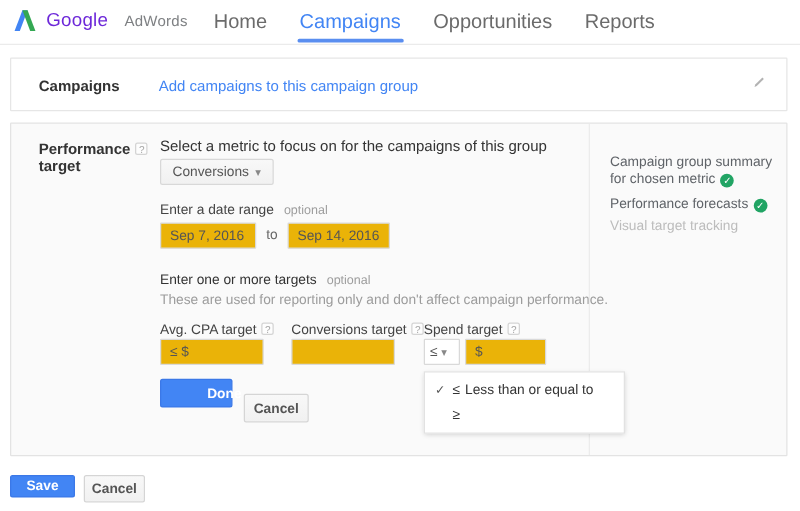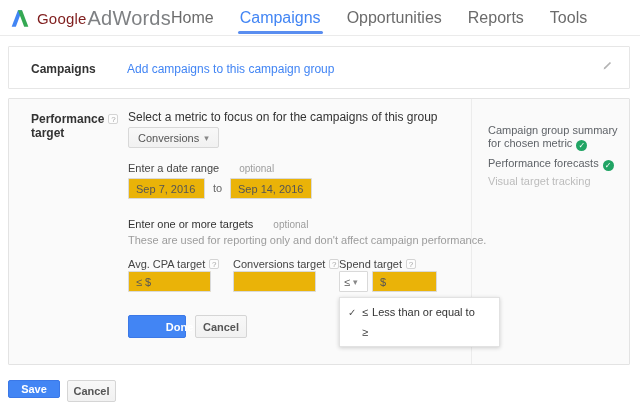--- a/index.html
+++ b/index.html
@@ -8,22 +8,22 @@
     font-family:"Liberation Sans", sans-serif;
     background:#ffffff; color:#333; font-size:12px;
     position:relative; overflow:hidden;
   }
 
   
   .topnav { position:absolute; top:0; left:0; width:640px; height:36px;
             background:#fff; border-bottom:1px solid #ebebeb; }
   .brand { position:absolute; left:10px; top:7px; display:flex; align-items:center; }
   .brand svg { margin-right:7px; }
-  .brand-google { font-size:15px; color:#7f1d1d; letter-spacing:.2px; }
-  .brand-product { font-size:20px; color:#7e8083; margin-left:1px; letter-spacing:.2px; }
+  .brand-google { font-size:15px; color:#6d28d9; letter-spacing:.2px; }
+  .brand-product { font-size:12px; color:#7e8083; margin-left:13px; letter-spacing:.2px; }
   .navitems { position:absolute; left:158px; top:0; height:36px; display:flex; }
   .navitem { position:relative; display:flex; align-items:center; height:36px;
              padding:0 13px; font-size:16px; color:#6b6b6b; text-decoration:none; cursor:pointer; }
   .navitem.active { color:#4285f4; }
   .active-underline { position:absolute; left:11px; right:11px; bottom:2px; height:3px;
                       background:#5a8ef0; border-radius:2px; }
 
   
   .card { position:absolute; left:8px; width:622px; background:#fff;
           border:1px solid #e6e6e6; border-radius:1px; }
@@ -43,21 +43,21 @@
 
   .prompt { position:absolute; left:119px; top:11px; color:#333; font-size:12px; }
 
   .gbtn { display:inline-flex; align-items:center; justify-content:center;
           background:linear-gradient(#f8f8f8,#f1f1f1); border:1px solid #d8d8d8;
           border-radius:2px; color:#555; font-size:11px; cursor:pointer; }
   .metric-btn { position:absolute; left:119px; top:28px; height:21px; padding:0 9px; }
   .caret { font-size:9px; color:#888; margin-left:5px; }
 
   .field-label { position:absolute; color:#444; font-size:11px; }
-  .optional { color:#9d9d9d; font-size:10px; margin-left:20px; }
+  .optional { color:#9d9d9d; font-size:10px; margin-left:8px; }
   .note { position:absolute; left:119px; top:135px; color:#9c9c9c; font-size:11px; }
 
   .tbox { position:absolute; height:21px; background:#eab308; border:1px solid #d9d9d9;
           border-radius:1px; font-size:11px; color:#555; display:flex; align-items:center;
           padding:0 7px; cursor:text; }
   .date-to { position:absolute; left:204px; top:83px; color:#666; font-size:11px; }
 
   .op-btn { position:absolute; left:330px; top:172px; width:29px; height:21px;
             padding:0 4px; background:#fff; }
   .op-btn .caret { margin-left:3px; }
@@ -70,21 +70,21 @@
                color:#333; cursor:pointer; padding-left:8px; }
   .menu-check { width:14px; color:#555; font-size:10px; }
   .menu-sym { margin-right:4px; }
 
   .btn-blue { background:#4285f4; border:1px solid #3b78e7; border-radius:2px;
               color:#fff; font-weight:bold; font-size:11px; cursor:pointer;
               display:inline-flex; align-items:center; justify-content:center; }
   .btn-gray { background:linear-gradient(#f8f8f8,#f1f1f1); border:1px solid #d5d5d5;
               border-radius:2px; color:#555; font-weight:bold; font-size:11px; cursor:pointer;
               display:inline-flex; align-items:center; justify-content:center; }
-  .done-btn { position:absolute; left:119px; top:216px; width:58px; height:23px;padding-left:45px; }
+  .done-btn { position:absolute; left:119px; top:204px; width:58px; height:23px;padding-left:45px; }
   .inner-cancel-btn { position:absolute; left:186px; top:216px; width:52px; height:23px; }
 
   
   .benefits { position:absolute; left:462px; top:0; bottom:0; right:0;
               border-left:1px solid #ececec; }
   .benefits-title { position:absolute; left:16px; top:9px; font-weight:bold; color:#333; font-size:11.5px; }
   .benefit { position:absolute; left:16px; width:142px; color:#5f6368; font-size:11px; line-height:13px; }
   .benefit.b1 { top:25px; }
   .benefit.b2 { top:58px; }
   .benefit.b3 { top:76px; color:#bcbcbc; }
@@ -109,21 +109,20 @@
     <span class="brand-product">AdWords</span>
   </div>
   <nav class="navitems">
     <a class="navitem">Home</a>
     <a class="navitem active">
       <span>Campaigns</span>
       <span class="active-underline"></span>
     </a>
     <a class="navitem">Opportunities</a>
     <a class="navitem">Reports</a>
-    <a class="navitem">Tools</a>
   </nav>
 </header>
 
 <section class="card campaigns-card">
   <span class="row-label">Campaigns</span>
   <a class="add-link">Add campaigns to this campaign group</a>
   <span class="pencil">
     <svg width="11" height="11" viewBox="0 0 11 11">
         <path d="M1.6 9.6 L2.2 7.6 L7.9 1.9 L9.1 3.1 L3.4 8.8 Z" fill="#b3b3b3"></path>
       </svg>

